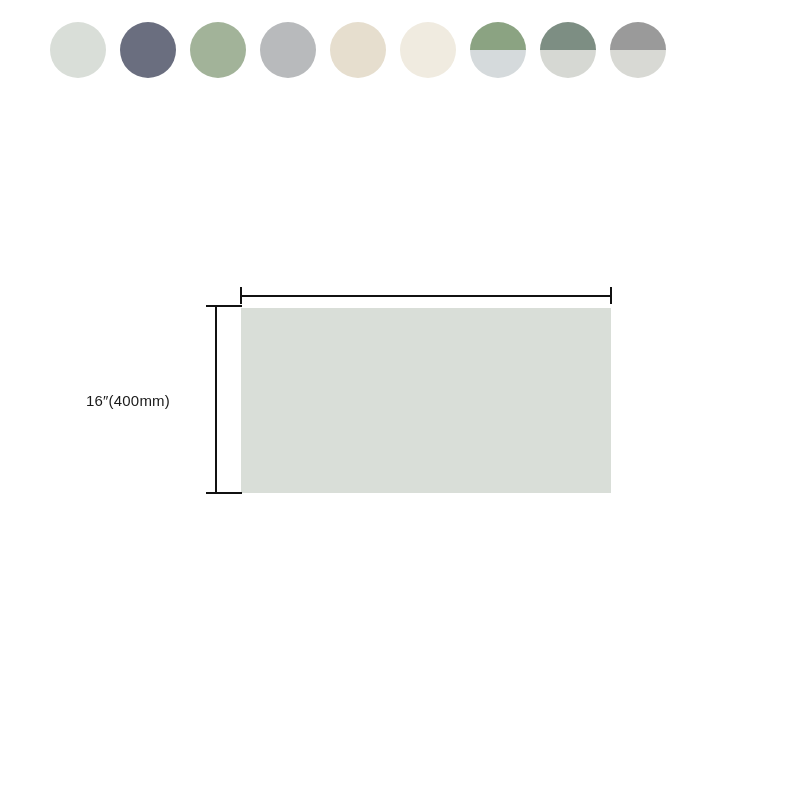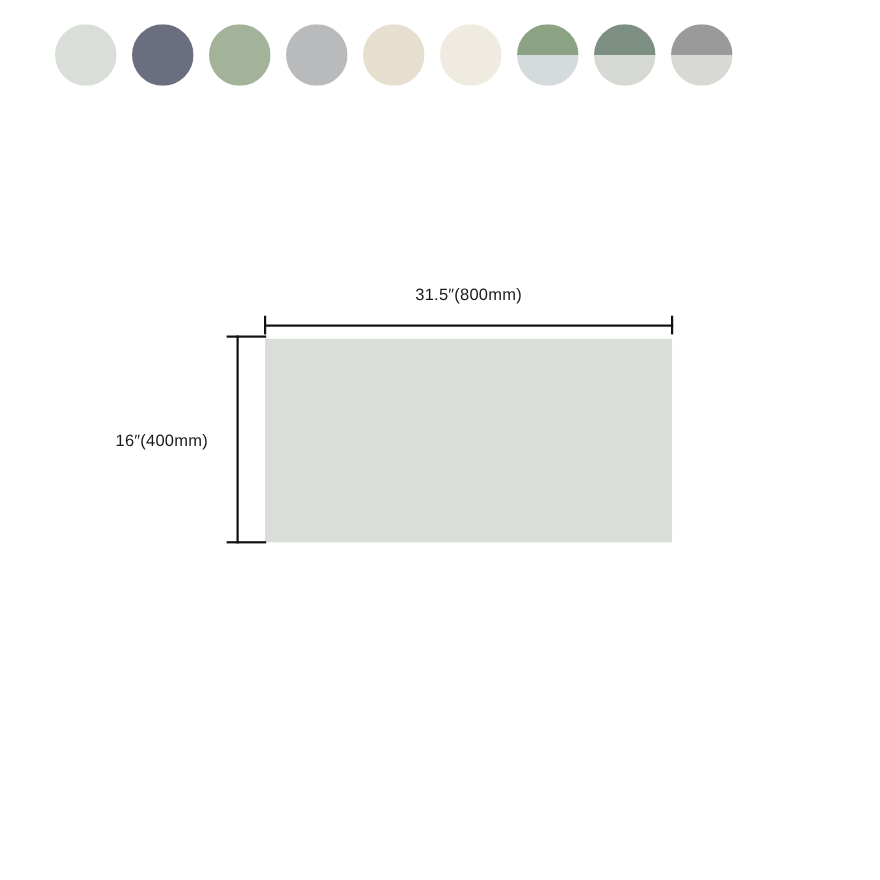--- a/index.html
+++ b/index.html
@@ -123,21 +123,21 @@
     top: 492px;
     width: 36px;
     height: 2px;
     background: #111111;
   }
   #dim-height-label {
     position: absolute;
     left: 86px;
     top: 392px;
     width: 122px;
-    text-align: center;
+    text-align: left;
     font-size: 15px;
     letter-spacing: 0.2px;
     white-space: nowrap;
   }
 </style>
 </head>
 <body>
 
 <div id="swatch-row">
     <div class="swatch" style="left: 0px; width: 56px; height: 56px;">
@@ -172,20 +172,19 @@
     </div>
   </div>
 
 <div id="diagram">
 
   <div id="product-rect" style="background: rgb(217, 222, 216);"></div>
 
   <div id="dim-top-line" style="background: rgb(17, 17, 17);"></div>
   <div id="dim-top-cap-left" style="background: rgb(17, 17, 17);"></div>
   <div id="dim-top-cap-right" style="background: rgb(17, 17, 17);"></div>
-  <div id="dim-width-label">31.5″(800mm)</div>
 
   <div id="dim-left-line" style="background: rgb(17, 17, 17);"></div>
   <div id="dim-left-cap-top" style="background: rgb(17, 17, 17);"></div>
   <div id="dim-left-cap-bottom" style="background: rgb(17, 17, 17);"></div>
   <div id="dim-height-label">16″(400mm)</div>
 
 </div>
 
 </body></html>

